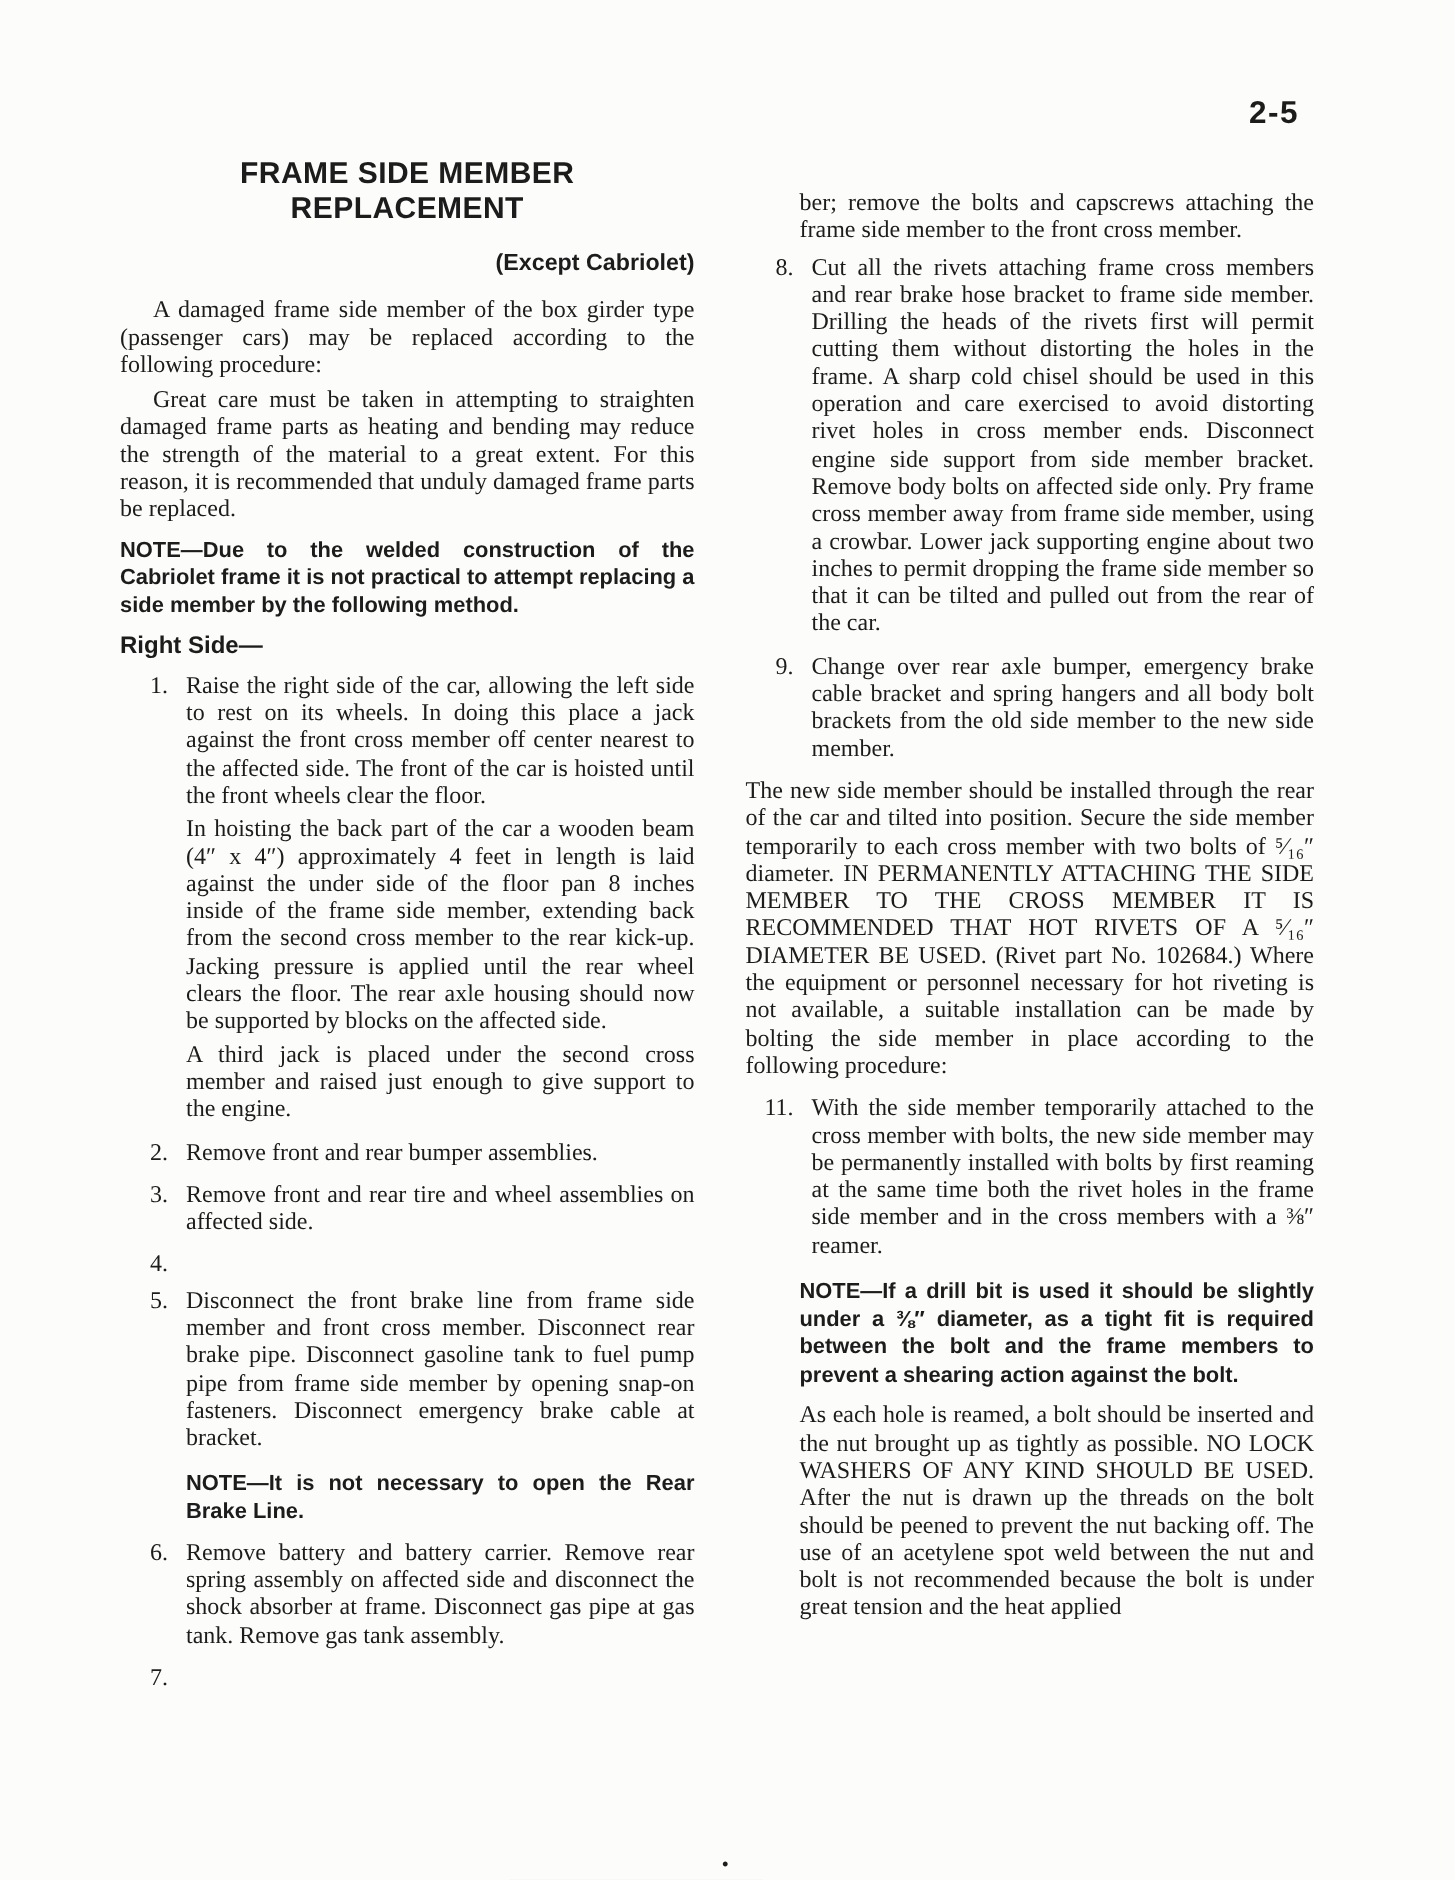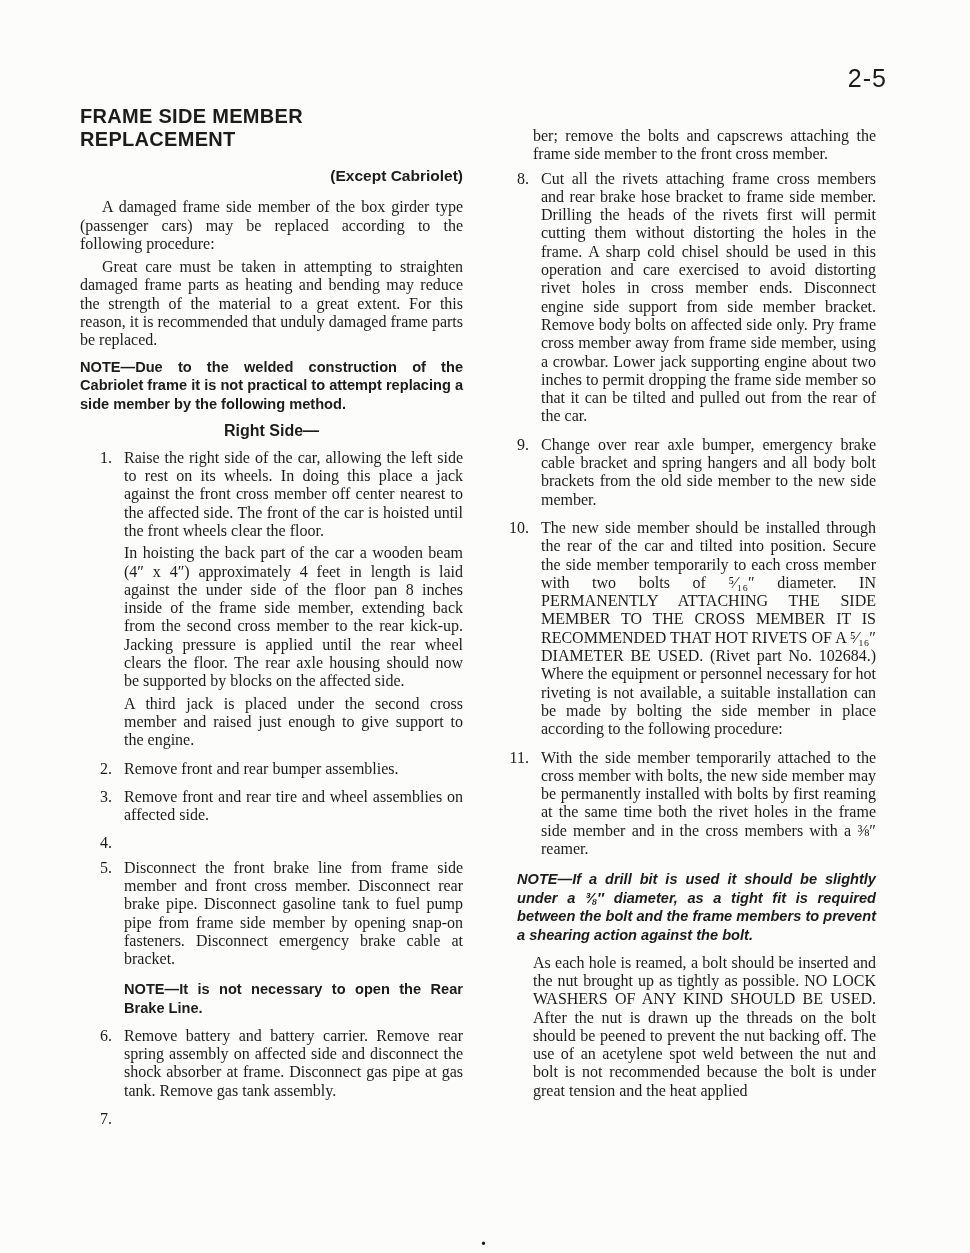--- a/index.html
+++ b/index.html
@@ -9,56 +9,55 @@
     font-family:"Liberation Serif","DejaVu Serif",serif;
   }
   .page{
     position:relative;
     width:970px;height:1253px;
     background:#fcfcfa;
     color:#1c1c1c;
     overflow:hidden;
   }
   .page-number{
-    position:absolute;top:64px;right:83px;
+    position:absolute;top:64px;right:104px;
     font-family:"Liberation Sans","DejaVu Sans",sans-serif;
-    font-weight:normal;font-size:25px;letter-spacing:1px;
+    font-weight:bold;font-size:21px;letter-spacing:1px;
   }
   .col{
     position:absolute;top:100px;
     font-size:16px;line-height:18.3px;
   }
   .col-left{left:80px;width:383px;}
   .col-right{left:497px;width:379px;}
   .title{
     font-family:"Liberation Sans","DejaVu Sans",sans-serif;
     font-weight:bold;font-size:20px;line-height:1.15;
-    text-align:left;letter-spacing:.3px;
+    text-align:center;letter-spacing:.3px;
     margin:5px 0 10px 0;
   }
   .subtitle{
     font-family:"Liberation Sans","DejaVu Sans",sans-serif;
     font-weight:bold;font-size:15.5px;
     text-align:right;margin:16px 0 13px 0;
   }
   p{margin:0;text-align:justify;}
   .intro{ text-indent:22px; margin-bottom:5px;}
   .note{
     font-family:"Liberation Sans","DejaVu Sans",sans-serif;
     font-weight:bold;font-size:14.6px;line-height:18.6px;
     text-align:justify;
     margin:8px 0 9px 0;
   }
   .note.indented{margin-left:44px;}
-  .note.indented-r{margin-left:20px;font-style:italic;}
+  .note.indented-r{margin-left:36px;}
   .section-heading{
     font-family:"Liberation Sans","DejaVu Sans",sans-serif;
     font-weight:bold;font-size:16px;
     margin:2px 0 8px 0;
-    text-align:center;
   }
   .step{display:flex;margin-top:6px;}
   .step-num{flex:none;width:32px;text-align:right;padding-right:12px;}
   .step-body{flex:1;min-width:0;}
   .step-body p{margin-bottom:4px;}
   .cont{margin-left:36px;margin-bottom:2px;padding-top:3px;margin-top:24px;}
   .closing{margin-left:36px;margin-top:8px;}
   .footer-dot{
     position:absolute;left:481px;top:1228px;
     font-size:20px;font-weight:bold;line-height:1;
@@ -142,21 +141,20 @@
     </div>
 
     <div class="step">
       <span class="step-num">9.</span>
       <div class="step-body">
         <p>Change over rear axle bumper, emergency brake cable bracket and spring hangers and all body bolt brackets from the old side member to the new side member.</p>
       </div>
     </div>
 
     <div class="step">
-      <span class="step-num">10.</span>
       <div class="step-body">
         <p>The new side member should be installed through the rear of the car and tilted into position. Secure the side member temporarily to each cross member with two bolts of ⁵⁄₁₆″ diameter. IN PERMANENTLY ATTACHING THE SIDE MEMBER TO THE CROSS MEMBER IT IS RECOMMENDED THAT HOT RIVETS OF A ⁵⁄₁₆″ DIAMETER BE USED. (Rivet part No. 102684.) Where the equipment or personnel necessary for hot riveting is not available, a suitable installation can be made by bolting the side member in place according to the following procedure:</p>
       </div>
     </div>
 
     <div class="step">
       <span class="step-num">11.</span>
       <div class="step-body">
         <p>With the side member temporarily attached to the cross member with bolts, the new side member may be permanently installed with bolts by first reaming at the same time both the rivet holes in the frame side member and in the cross members with a ⅜″ reamer.</p>
       </div>

